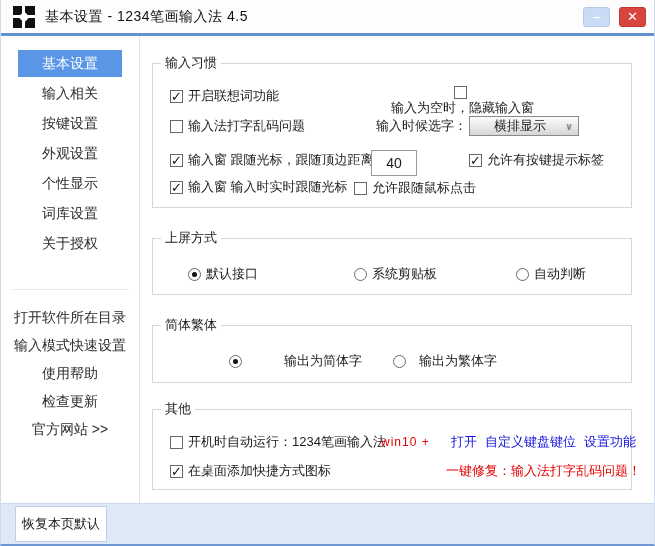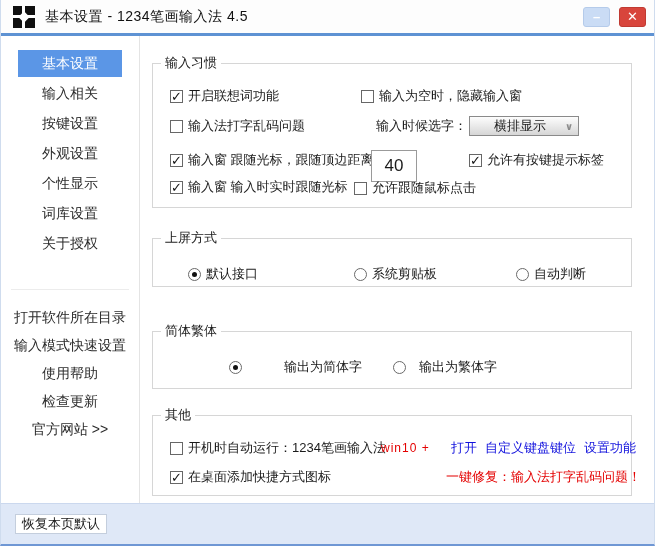--- a/index.html
+++ b/index.html
@@ -29,42 +29,42 @@
   .nav-item { width:104px; height:27px; line-height:27px; margin:0 auto 3px; text-align:center;
               font-size:14px; color:#2b2b2b; cursor:pointer; }
   .nav-item.selected { background:#5b96e6; color:#fff; }
   .side-sep { border:none; border-top:1px solid #ececec; margin:32px 10px 14px; }
   .side-link { width:130px; height:27px; line-height:27px; margin:0 auto 1px; text-align:center;
                font-size:14px; color:#2b2b2b; cursor:pointer; }
   .content { flex:1; padding:27px 0 0 12px; }
   .group { position:relative; width:480px; border:1px solid #d6d6d6; background:#fff; }
   .legend { position:absolute; top:-10px; left:8px; background:#fff; padding:0 4px; font-size:13px; color:#1b1b1b; white-space:nowrap; }
   .g1 { height:145px; margin-bottom:30px; }
-  .g2 { height:49px;  margin-bottom:44px; }
+  .g2 { height:57px;  margin-bottom:30px; }
   .g3 { height:58px;  margin-bottom:26px; }
   .g4 { height:81px; }
   .abs { position:absolute; height:20px; display:flex; align-items:center; white-space:nowrap;
          font-size:13px; color:#1b1b1b; }
   label.abs { cursor:pointer; }
   .cb { width:13px; height:13px; border:1px solid #676767; background:#fff; margin-right:5px; flex:none;
         display:flex; align-items:center; justify-content:center; font-size:13px; line-height:1; font-weight:bold; color:#101010; }
   .radio { width:13px; height:13px; border:1px solid #6a6a6a; border-radius:50%; background:#fff; margin-right:5px; flex:none; position:relative; }
   .radio.sel::after { content:""; position:absolute; inset:3px; background:#111; border-radius:50%; }
   .select { width:110px; height:20px; border:1px solid #8a8a8a; background:linear-gradient(#fdfdfd,#d6d6d6);
             display:flex; align-items:center; justify-content:space-between; padding:0 5px; font-size:13px; cursor:pointer; }
   .chev { color:#8a8a8a; font-size:10px; font-weight:bold; }
-  .num-input { width:46px; height:32px; border:1px solid #9a9a9a; text-align:center; font-size:17px;
+  .num-input { width:46px; height:26px; border:1px solid #9a9a9a; text-align:center; font-size:14px;
                font-family:"Liberation Sans","DejaVu Sans",sans-serif; color:#1b1b1b; }
   .red { color:#e40000; }
   .blue-link { color:#1212dd; cursor:pointer; }
   .links-row { gap:8px; }
   .mono-red { color:#e40000; font-size:12px; letter-spacing:1px; }
   
   .bottombar { height:41px; background:#dfe8f7; border-top:1px solid #cbd8ee; display:flex; align-items:center; }
-  .restore-btn { margin-left:14px; width:92px; height:20px; background:#fff; border:1px solid #c4cedd;
+  .restore-btn { margin-left:14px; width:92px; height:36px; background:#fff; border:1px solid #c4cedd;
                  font-size:13px; color:#1b1b1b; font-family:inherit; cursor:pointer; }
 </style>
 </head>
 <body>
 
 <div class="window">
 
   <div class="titlebar">
     <div class="logo">
       <span class="gap-v"></span>
@@ -103,21 +103,21 @@
 
     <div class="content">
 
       <div class="group g1">
         <span class="legend">输入习惯</span>
 
         <label class="abs" style="left:17px; top:22px;">
           <span class="cb">✓</span>
           <span>开启联想词功能</span>
         </label>
-        <label class="abs" style="left:208px; top:22px;">
+        <label class="abs" style="left:238px; top:22px;flex-direction:column;">
           <span class="cb"></span>
           <span>输入为空时，隐藏输入窗</span>
         </label>
 
         <label class="abs" style="left:17px; top:52px;">
           <span class="cb"></span>
           <span>输入法打字乱码问题</span>
         </label>
         <span class="abs" style="left:223px; top:52px;">输入时候选字：</span>
         <div class="abs select" style="left:316px; top:52px;padding-left:24px;">

